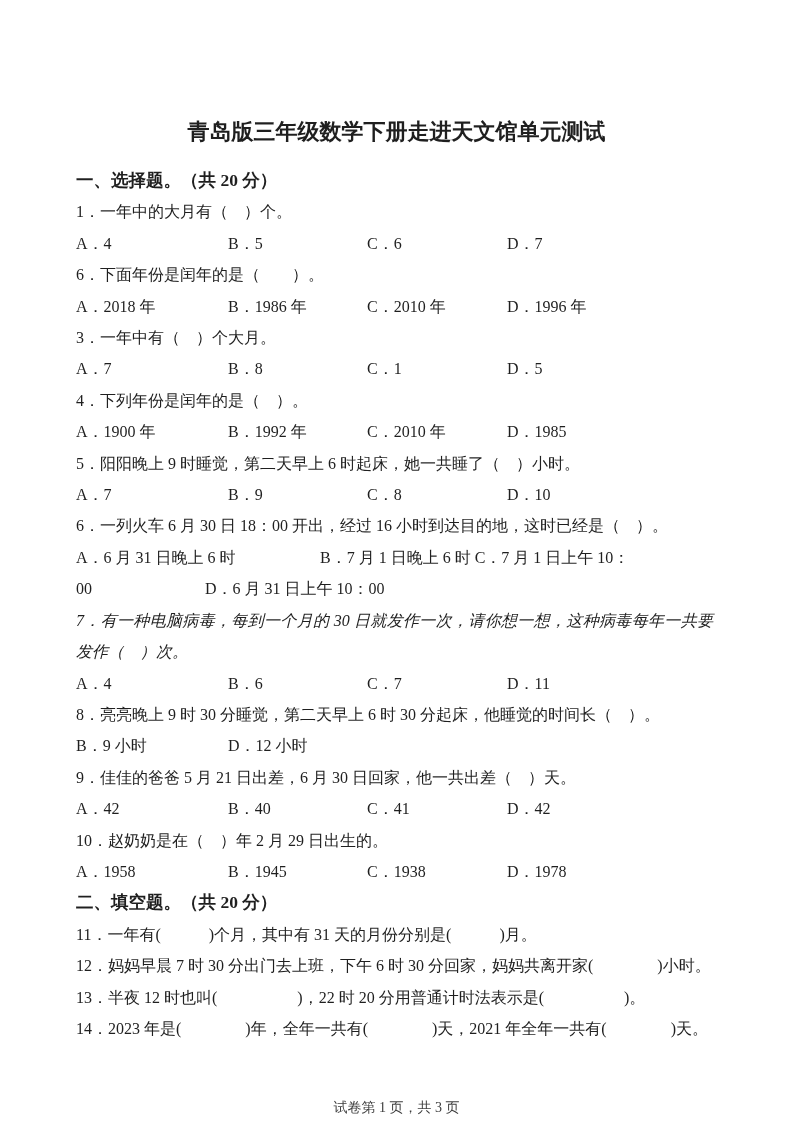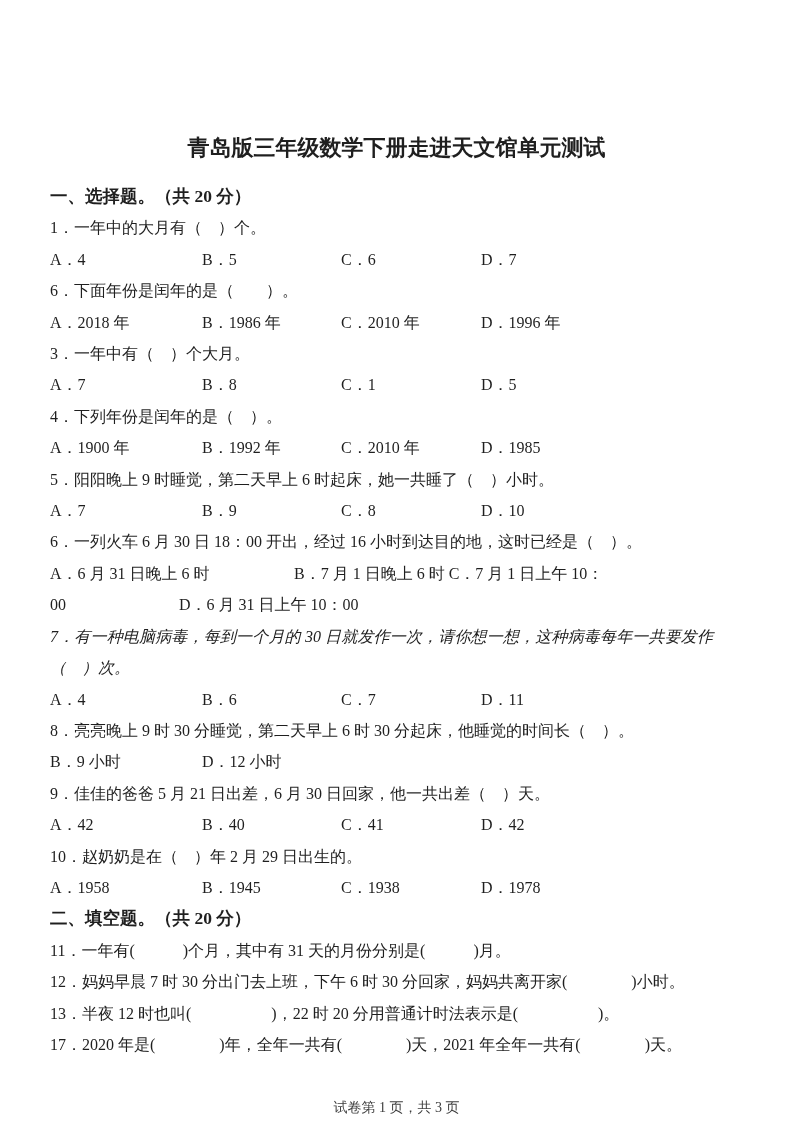--- a/index.html
+++ b/index.html
@@ -6,29 +6,29 @@
   .page {
     position: relative;
     width: 793px;
     height: 1122px;
     background: #ffffff;
     overflow: hidden;
     font-family: "Liberation Serif", "DejaVu Serif", serif;
     color: #1f1f1f;
   }
   .title {
-    margin: 16px;
+    margin: 0;
     padding-top: 118px;
     font-size: 22px;
     line-height: 28px;
     font-weight: 700;
     text-align: center;
   }
   .content {
-    margin: 19px 80px 0 50px;
+    margin: 19px 80px 0 76px;
     font-size: 16px;
     line-height: 31.4px;
   }
   .line { margin: 0; white-space: nowrap; }
   .sec { font-size: 17.5px; font-weight: 700; }
   .opts { display: grid; grid-template-columns: 152px 139px 140px 1fr; }
   .opt { white-space: nowrap; }
   .q-wrap { white-space: normal; text-align: justify; font-style: italic; }
   .q6line { position: relative; }
   .abs-bc { position: absolute; left: 244px; top: 0; white-space: nowrap; }
@@ -133,19 +133,19 @@
       <span class="opt">B．1945</span>
       <span class="opt">C．1938</span>
       <span class="opt">D．1978</span>
     </div>
 
     <p class="line sec">二、填空题。（共 20 分）</p>
 
     <p class="line">11．一年有(　　　)个月，其中有 31 天的月份分别是(　　　)月。</p>
     <p class="line">12．妈妈早晨 7 时 30 分出门去上班，下午 6 时 30 分回家，妈妈共离开家(　　　　)小时。</p>
     <p class="line">13．半夜 12 时也叫(　　　　　)，22 时 20 分用普通计时法表示是(　　　　　)。</p>
-    <p class="line">17．2020 年是(　　　　)年，全年一共有(　　　　)天，2021 年全年一共有(　　　　)天。</p>
+    <p class="line">14．2023 年是(　　　　)年，全年一共有(　　　　)天，2021 年全年一共有(　　　　)天。</p>
 
   </div>
 
   <div class="footer">试卷第 1 页，共 3 页</div>
 
 </div>
 
 </body></html>

